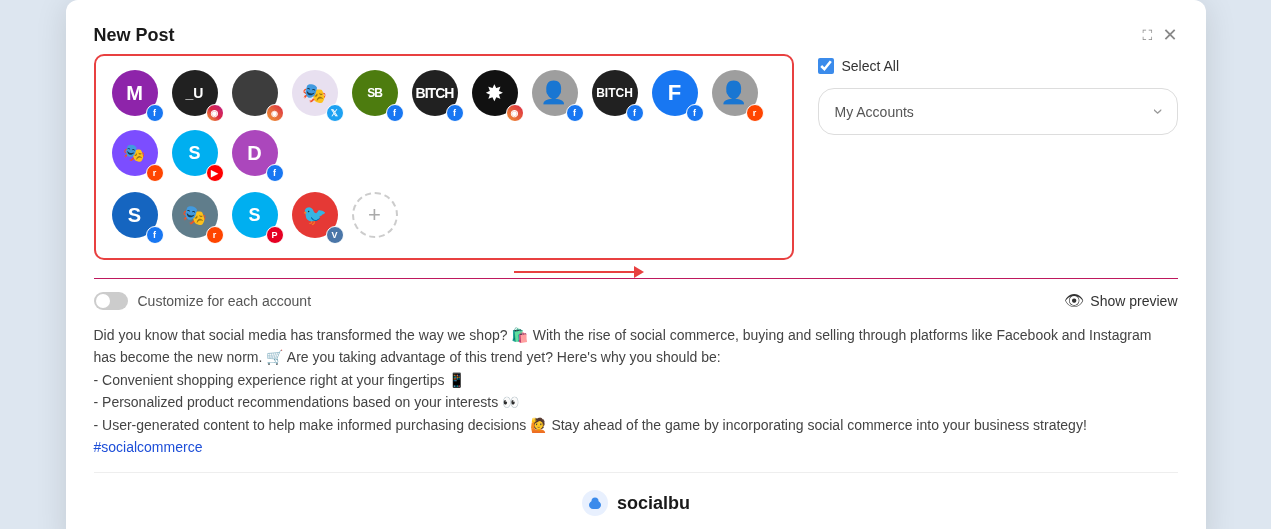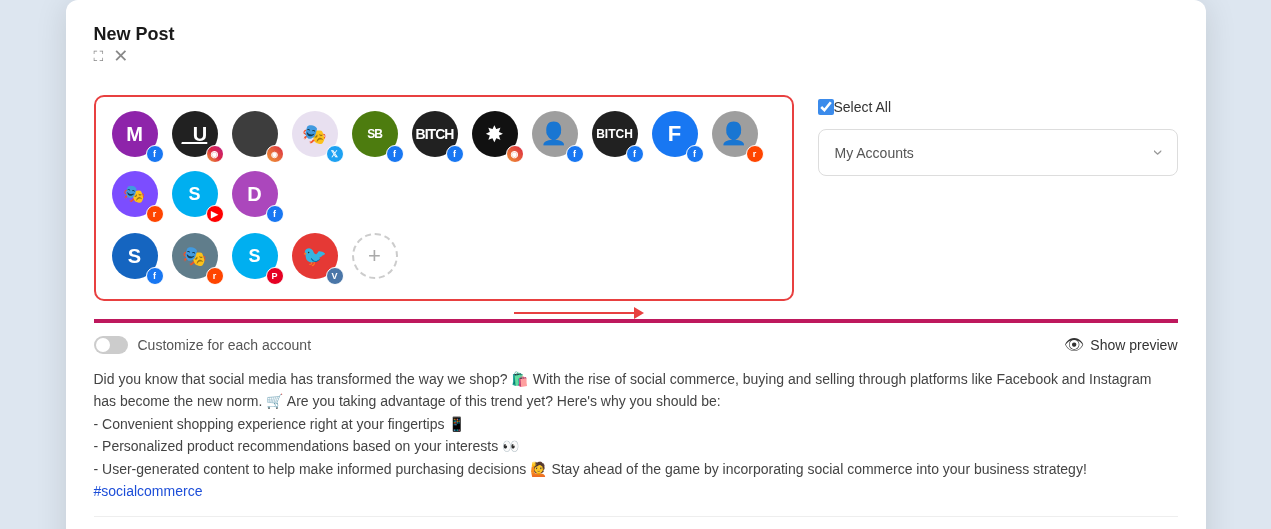--- a/index.html
+++ b/index.html
@@ -14,23 +14,23 @@
     .modal {
       background: #fff;
       border-radius: 12px;
       width: 1140px;
       padding: 24px 28px 28px;
       box-shadow: 0 4px 32px rgba(0,0,0,0.12);
       position: relative;
     }
     .modal-header {
       display: flex;
+      align-items: center;
       justify-content: space-between;
-      margin-bottom: 28px;
-      flex-direction: column;
+      margin-bottom: 8px;
     }
     .modal-title {
       font-size: 18px;
       font-weight: 600;
       color: #1a1a1a;
     }
     .modal-header-icons {
       display: flex;
       gap: 10px;
       align-items: center;
@@ -113,33 +113,34 @@
     .right-panel {
       width: 360px;
       display: flex;
       flex-direction: column;
       gap: 14px;
       padding-top: 4px;
     }
     .select-all-row {
       display: flex;
       align-items: center;
+      gap: 8px;
     }
     .select-all-row input[type="checkbox"] {
       width: 16px;
       height: 16px;
       accent-color: #3b8beb;
     }
     .select-all-label {
       font-size: 14px;
       color: #333;
     }
     .accounts-dropdown {
       border: 1px solid #ddd;
-      border-radius: 8px;
+      border-radius: 16px;
       padding: 12px 16px;
       display: flex;
       align-items: center;
       justify-content: space-between;
       cursor: pointer;
       font-size: 14px;
       color: #555;
       background: #fff;
     }
     .accounts-dropdown span:last-child {
@@ -156,21 +157,21 @@
       border-top: 6px solid transparent;
       border-bottom: 6px solid transparent;
       border-left: 10px solid #e84040;
     }
     
     .customize-row {
       display: flex;
       align-items: center;
       justify-content: space-between;
       padding: 12px 0 8px;
-      border-top: 4px solid #be185d;
+      border-top: 1px solid #be185d;
     }
     .toggle-label {
       display: flex;
       align-items: center;
       gap: 10px;
       font-size: 14px;
       color: #555;
     }
     .toggle {
       width: 34px;
@@ -252,21 +253,21 @@
 
           <div class="account-avatar">
             <div class="avatar-circle" style="background:#8e24aa;">
                 <span style="font-size:20px;">M</span>
               </div>
             <div class="platform-badge" style="background:#1877f2;">f</div>
           </div>
 
           <div class="account-avatar">
             <div class="avatar-circle" style="background:#212121;">
-                <span style="font-size:20px;text-decoration:underline;">_U</span>
+                <span style="font-size:14px;">_U</span>
               </div>
             <div class="platform-badge" style="background:linear-gradient(45deg,#f09433,#e6683c,#dc2743,#cc2366,#bc1888);">◉</div>
           </div>
 
           <div class="account-avatar">
             <div class="avatar-circle" style="background:#3d3d3d;"></div>
             <div class="platform-badge" style="background:linear-gradient(45deg,#f09433,#e6683c,#dc2743);font-size:8px;">◉</div>
           </div>
 
           <div class="account-avatar">

